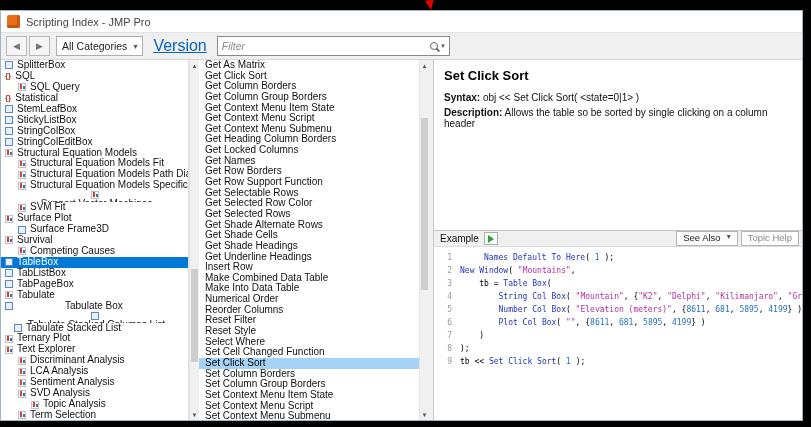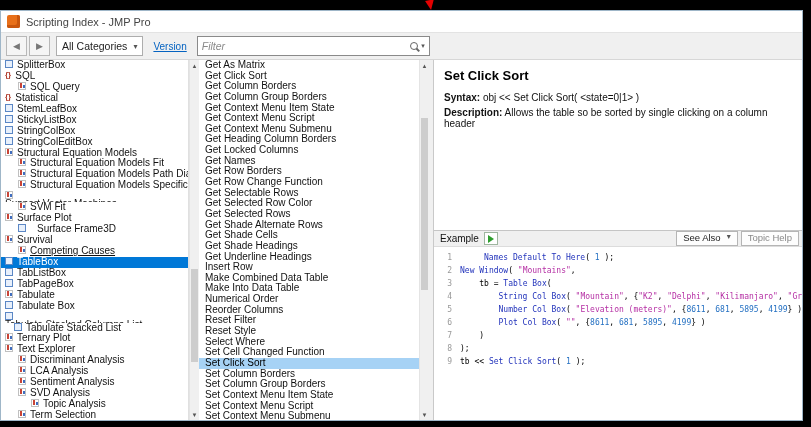--- a/index.html
+++ b/index.html
@@ -18,35 +18,35 @@
               box-shadow:inset -3px -3px 0 #c9560e; }
   .title-text { font-size:11px; color:#444; }
   
   .toolbar { height:27px; background:#f0f0f0; display:flex; align-items:center; padding:0 5px;
              border-bottom:1px solid #d7d7d7; flex:0 0 auto; }
   .nav-btn { width:21px; height:20px; margin-right:2px; background:#f5f5f5; border:1px solid #b8b8b8;
              font-size:9px; color:#777; display:flex; align-items:center; justify-content:center; cursor:default; }
   .dropdown { height:20px; margin-left:4px; background:#fff; border:1px solid #adadad; display:flex;
               align-items:center; padding:0 5px; font-size:10.5px; color:#222; }
   .dd-arrow { font-size:8px; color:#555; margin-left:6px; }
-  .version-link { font-size:10px; color:#0563c1; text-decoration:underline; margin:0 10px 0 10px; cursor:pointer; }
+  .version-link { font-size:16px; color:#0563c1; text-decoration:underline; margin:0 10px 0 10px; cursor:pointer; }
   .filter-box { position:relative; height:20px; width:233px; background:#fff; border:1px solid #8a8a8a;
                 display:flex; align-items:center; }
   .filter-input { flex:1; border:none; outline:none; font-size:10.5px; font-style:italic; color:#333;
                   padding:0 4px; font-family:"Liberation Sans", sans-serif; background:transparent; }
   .filter-input::placeholder { color:#8a8a8a; font-style:italic; }
   .mag { width:8px; height:8px; border:1.5px solid #666; border-radius:50%; position:relative; margin-right:3px; }
   .mag::after { content:""; position:absolute; width:4px; height:1.5px; background:#666;
                 transform:rotate(45deg); left:5px; top:6px; }
   .mag-arrow { font-size:7px; color:#555; margin-right:4px; }
   
   .main { flex:1; display:flex; overflow:hidden; }
   .tree-panel { width:188px; background:#fff; overflow:hidden; border-right:1px solid #e0e0e0; }
   .tree-row { height:10.95px; line-height:10.95px; font-size:10px; color:#111; white-space:nowrap;
-              display:flex; align-items:flex-start; overflow:hidden; cursor:default; }
+              display:flex; align-items:center; overflow:hidden; cursor:default; }
   .tree-row.selected { background:var(--sel-active,#0078d7); color:#fff; }
   .list-panel { width:220px; background:#fff; overflow:hidden; }
   .list-row { height:10.65px; line-height:10.65px; font-size:10px; color:#111; padding-left:6px;
               white-space:nowrap; overflow:hidden; cursor:default; }
   .list-row.selected { background:var(--sel-inactive,#a6d2f5); color:#000; }
   .icon { flex:0 0 auto; margin-right:4px; display:inline-block; }
   .icon-box { width:8px; height:8px; border:1px solid #5b87c5; background:#e8f0fb; }
   .icon-chart { width:8px; height:8px; border:1px solid #c0c0c0; background:#fff; position:relative; }
   .icon-chart::before { content:""; position:absolute; left:1px; bottom:1px; width:2px; height:5px; background:#c94436; }
   .icon-chart::after  { content:""; position:absolute; left:4px; bottom:1px; width:2px; height:3px; background:#3f6dbf; }
@@ -173,49 +173,49 @@
             <span>Support Vector Machines</span>
           </div>
           <div class="tree-row" style="padding-left: 17px;">
             <span class="icon icon-chart"></span>
             <span>SVM Fit</span>
           </div>
           <div class="tree-row" style="padding-left: 4px;">
             <span class="icon icon-chart"></span>
             <span>Surface Plot</span>
           </div>
-          <div class="tree-row" style="padding-left: 17px; gap: 7px;">
+          <div class="tree-row" style="padding-left: 17px;">
             <span class="icon icon-box"></span>
             <span>Surface Frame3D</span>
           </div>
           <div class="tree-row" style="padding-left: 4px;">
             <span class="icon icon-chart"></span>
             <span>Survival</span>
           </div>
-          <div class="tree-row" style="padding-left: 17px; text-decoration: underline;">
+          <div class="tree-row" style="padding-left: 17px;">
             <span class="icon icon-chart"></span>
             <span>Competing Causes</span>
           </div>
           <div class="tree-row selected" style="padding-left: 4px;">
             <span class="icon icon-box"></span>
             <span>TableBox</span>
           </div>
           <div class="tree-row" style="padding-left: 4px;">
             <span class="icon icon-box"></span>
             <span>TabListBox</span>
           </div>
           <div class="tree-row" style="padding-left: 4px;">
             <span class="icon icon-box"></span>
             <span>TabPageBox</span>
           </div>
           <div class="tree-row" style="padding-left: 4px;">
             <span class="icon icon-chart"></span>
             <span>Tabulate</span>
           </div>
-          <div class="tree-row" style="padding-left: 4px;">
+          <div class="tree-row" style="padding-left: 4px; gap: 48px;">
             <span class="icon icon-box"></span>
             <span>Tabulate Box</span>
           </div>
           <div class="tree-row" style="padding-left: 4px; flex-direction: column;">
             <span class="icon icon-box"></span>
             <span>Tabulate Stacked Columns List</span>
           </div>
           <div class="tree-row" style="padding-left: 4px; margin-left: 9px;">
             <span class="icon icon-box"></span>
             <span>Tabulate Stacked List</span>
@@ -265,21 +265,21 @@
           <div class="list-row">Get Click Sort</div>
           <div class="list-row">Get Column Borders</div>
           <div class="list-row">Get Column Group Borders</div>
           <div class="list-row">Get Context Menu Item State</div>
           <div class="list-row">Get Context Menu Script</div>
           <div class="list-row">Get Context Menu Submenu</div>
           <div class="list-row">Get Heading Column Borders</div>
           <div class="list-row">Get Locked Columns</div>
           <div class="list-row">Get Names</div>
           <div class="list-row">Get Row Borders</div>
-          <div class="list-row">Get Row Change Function</div>
+          <div class="list-row">Get Row Support Function</div>
           <div class="list-row">Get Selectable Rows</div>
           <div class="list-row">Get Selected Row Color</div>
           <div class="list-row">Get Selected Rows</div>
           <div class="list-row">Get Shade Alternate Rows</div>
           <div class="list-row">Get Shade Cells</div>
           <div class="list-row">Get Shade Headings</div>
           <div class="list-row">Get Underline Headings</div>
           <div class="list-row">Insert Row</div>
           <div class="list-row">Make Combined Data Table</div>
           <div class="list-row">Make Into Data Table</div>

